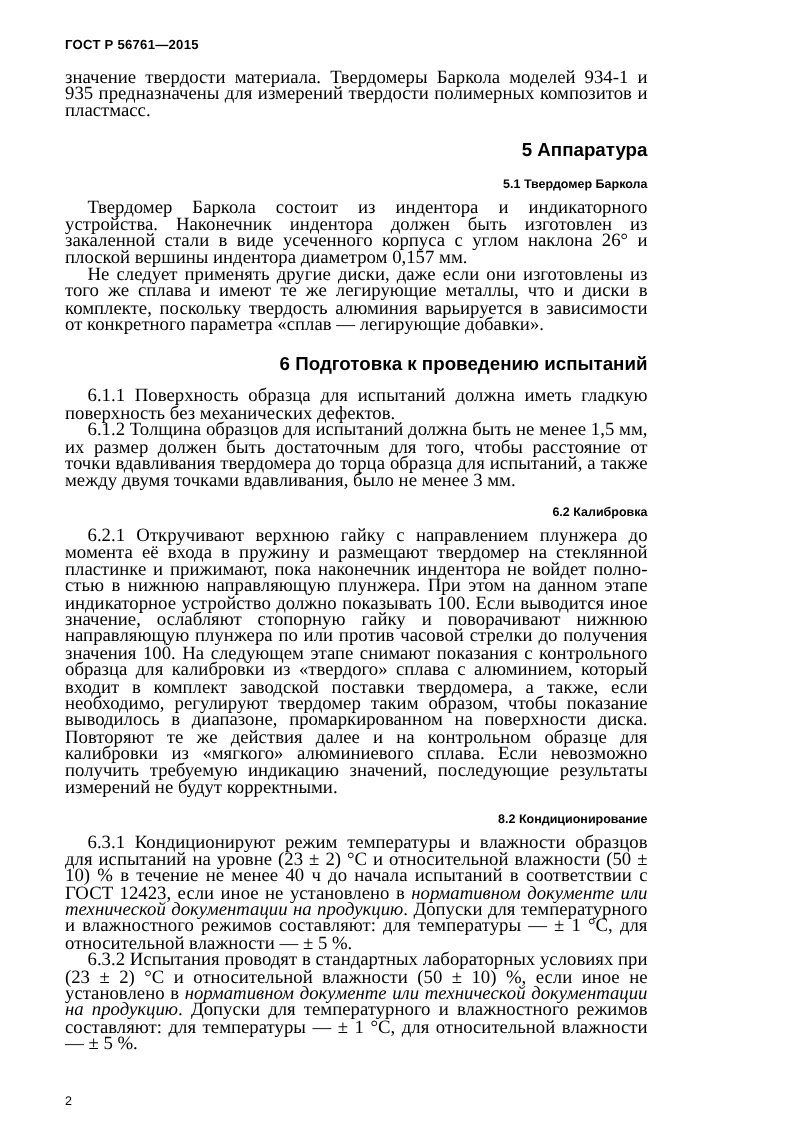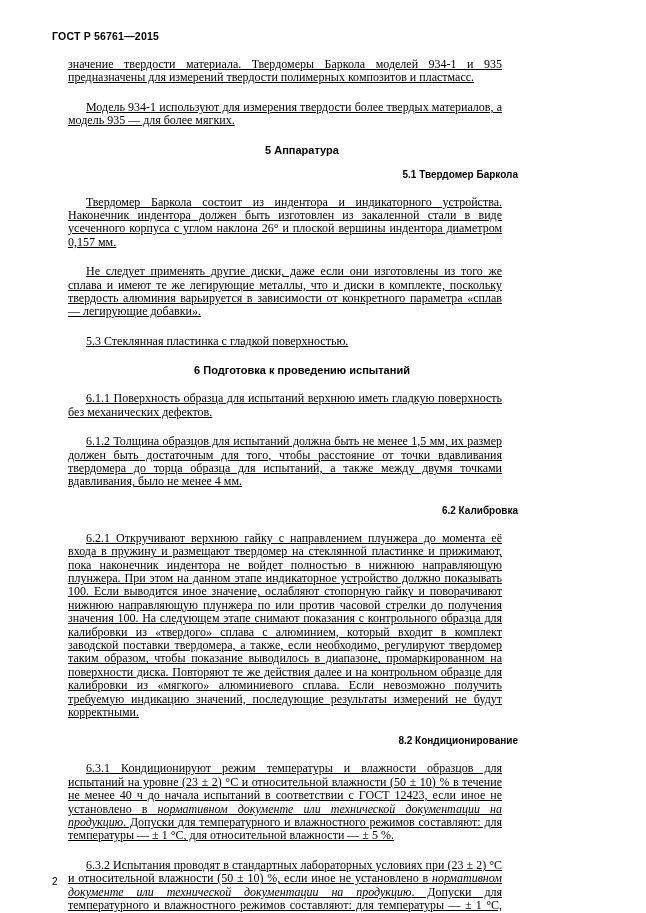--- a/index.html
+++ b/index.html
@@ -25,38 +25,37 @@
   }
   .doc-header {
     font-family: "Liberation Sans", sans-serif;
     font-size: 10.5px;
     font-weight: bold;
     letter-spacing: 0.2px;
     margin: 0 0 14px 0;
     color: #000;
   }
   .body-text {
-    font-size: 12px;
+    font-size: 15px;
     line-height: 13.4px;
     text-align: justify;
     text-justify: inter-word;
-    margin: 16px;
+    margin: 0;
     hyphens: manual;
-    text-decoration: underline;
   }
   .p-indent {
     text-indent: 18px;
   }
   h2.sect {
     font-family: "Liberation Sans", sans-serif;
-    font-size: 11px;
+    font-size: 15px;
     font-weight: bold;
     margin: 16px 0 11px 0;
     padding-left: 34px;
-    text-align: center;
+    text-align: right;
   }
   h3.subsect {
     font-family: "Liberation Sans", sans-serif;
     font-size: 10px;
     font-weight: bold;
     margin: 13px 0 7px 0;
     padding-left: 34px;
     text-align: right;
   }
   .italic {
@@ -74,35 +73,33 @@
   }
 </style>
 </head>
 <body>
 
 <div class="page">
 
   <div class="doc-header">ГОСТ Р 56761—2015</div>
 
   <p class="body-text">значение твердости материала. Твердомеры  Баркола моделей 934-1 и 935 предназначены для измере­ний твердости полимерных композитов и пластмасс.</p>
-  <p class="body-text p-indent block">Модель 934-1 используют для измерения твердости более твердых материалов, а модель 935 — для более мягких.</p>
 
   <h2 class="sect">5  Аппаратура</h2>
 
   <h3 class="subsect">5.1  Твердомер Баркола</h3>
   <p class="body-text p-indent">Твердомер Баркола состоит из индентора и индикаторного устройства. Наконечник индентора дол­жен быть изготовлен из закаленной стали в виде усеченного корпуса с углом наклона 26° и плоской вер­шины индентора диаметром 0,157 мм.</p>
 
   <p class="body-text p-indent block">Не следует применять другие диски, даже если они изготовлены из того же сплава и имеют те же легирующие металлы, что и диски в комплекте, поскольку твердость алюминия варьируется в зависимо­сти от конкретного параметра «сплав — легирующие добавки».</p>
 
-  <p class="body-text p-indent block">5.3 Стеклянная пластинка с гладкой поверхностью.</p>
 
   <h2 class="sect">6  Подготовка к проведению испытаний</h2>
 
-  <p class="body-text p-indent">6.1.1  Поверхность образца для испытаний верхнюю иметь гладкую поверхность без механических дефектов.</p>
-  <p class="body-text p-indent block">6.1.2  Толщина образцов для испытаний должна быть не менее 1,5 мм, их размер должен быть до­статочным для того, чтобы расстояние от точки вдавливания твердомера до торца образца для испыта­ний, а также между двумя точками вдавливания, было не менее 4 мм.</p>
+  <p class="body-text p-indent">6.1.1  Поверхность образца для испытаний должна иметь гладкую поверхность без механических дефектов.</p>
+  <p class="body-text p-indent block">6.1.2  Толщина образцов для испытаний должна быть не менее 1,5 мм, их размер должен быть до­статочным для того, чтобы расстояние от точки вдавливания твердомера до торца образца для испыта­ний, а также между двумя точками вдавливания, было не менее 3 мм.</p>
 
   <h3 class="subsect">6.2  Калибровка</h3>
   <p class="body-text p-indent">6.2.1  Откручивают верхнюю гайку с направлением плунжера до момента её входа в пружину и раз­мещают твердомер на стеклянной пластинке и прижимают, пока наконечник индентора не войдет полно­стью в нижнюю направляющую плунжера. При этом на данном этапе индикаторное устройство должно показывать 100. Если выводится иное значение, ослабляют стопорную гайку и поворачивают нижнюю направляющую плунжера по или против часовой стрелки до получения значения 100. На следующем этапе снимают показания с контрольного образца для калибровки из «твердого» сплава с алюминием, который входит в комплект заводской поставки твердомера, а также, если необходимо, регулируют твер­домер таким образом, чтобы показание выводилось в диапазоне, промаркированном на поверхности диска. Повторяют те же действия далее и на контрольном образце для калибровки из «мягкого» алюми­ниевого сплава. Если невозможно получить требуемую индикацию значений, последующие результаты измерений не будут корректными.</p>
 
   <h3 class="subsect">8.2  Кондиционирование</h3>
   <p class="body-text p-indent"><span>6.3.1  Кондиционируют  режим  температуры  и  влажности  образцов  для  испытаний  на  уровне (23 ± 2) °С и относительной влажности (50 ± 10) % в течение не менее 40 ч до начала испытаний в соот­ветствии с ГОСТ 12423, если иное не установлено в </span><span class="italic">нормативном документе или технической документа­ции на продукцию</span><span>. Допуски для температурного и влажностного режимов составляют: для температуры — ± 1 °С,  для  относительной влажности — ± 5 %.</span></p>
   <p class="body-text p-indent block"><span>6.3.2  Испытания проводят в стандартных лабораторных условиях при (23 ± 2) °С и относительной влажности (50 ± 10) %, если иное не установлено в </span><span class="italic">нормативном документе или технической докумен­тации на продукцию</span><span>. Допуски для температурного и влажностного режимов составляют: для температу­ры — ± 1 °С,  для  относительной влажности — ± 5 %.</span></p>
 
   <div class="page-number">2</div>
 </div>

